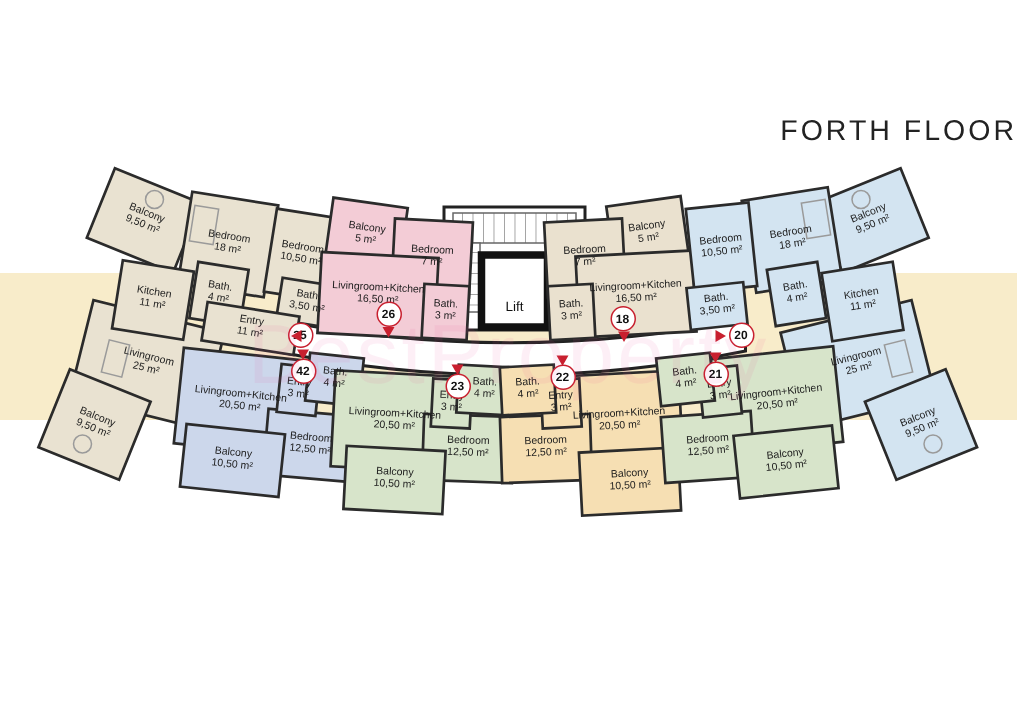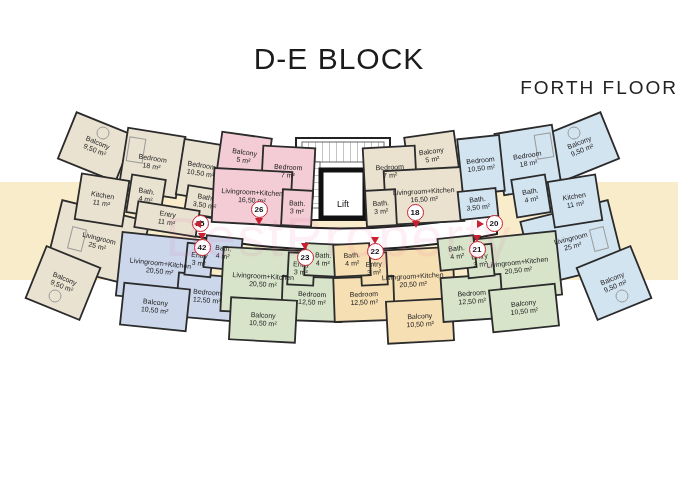--- a/index.html
+++ b/index.html
@@ -26,21 +26,20 @@
              border-left:7px solid var(--accent,#c8202f);margin:-4px 0 0 -4px;}
   .liftlbl{position:absolute;transform:translate(-50%,-50%);font-size:9px;color:#111;z-index:3;}
   .watermark{position:absolute;left:50%;top:236px;transform:translate(-50%,-50%);
              font-size:56px;color:#ec4899;opacity:.08;letter-spacing:2px;z-index:5;pointer-events:none;}
 </style>
 </head>
 <body>
 
 <div id="canvas">
 
-  <div class="title">D-E BLOCK</div>
   <div class="subtitle">FORTH FLOOR</div>
 
   <svg width="678" height="480" viewBox="0 0 678 480">
     <defs>
       <pattern id="treadV" width="7" height="20" patternUnits="userSpaceOnUse">
         <rect width="7" height="20" fill="#fff"></rect>
           <line x1="0" y1="0" x2="0" y2="20" stroke="#8a8a8a" stroke-width="1"></line>
       </pattern>
       <pattern id="treadH" width="20" height="7" patternUnits="userSpaceOnUse">
         <rect width="20" height="7" fill="#fff"></rect>

